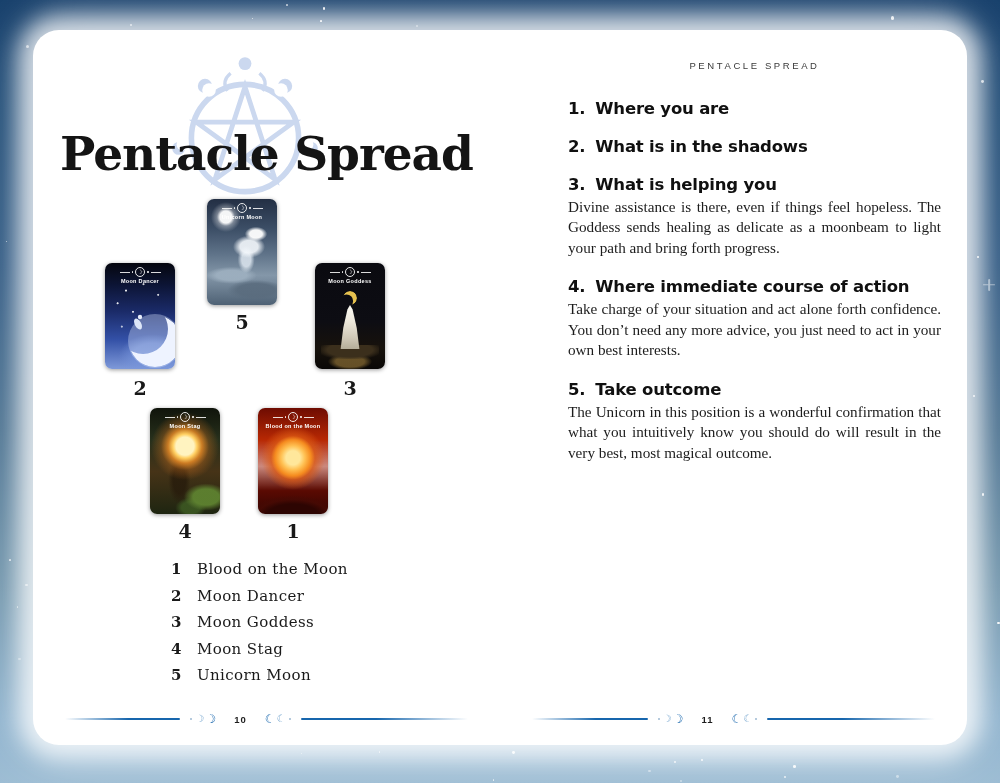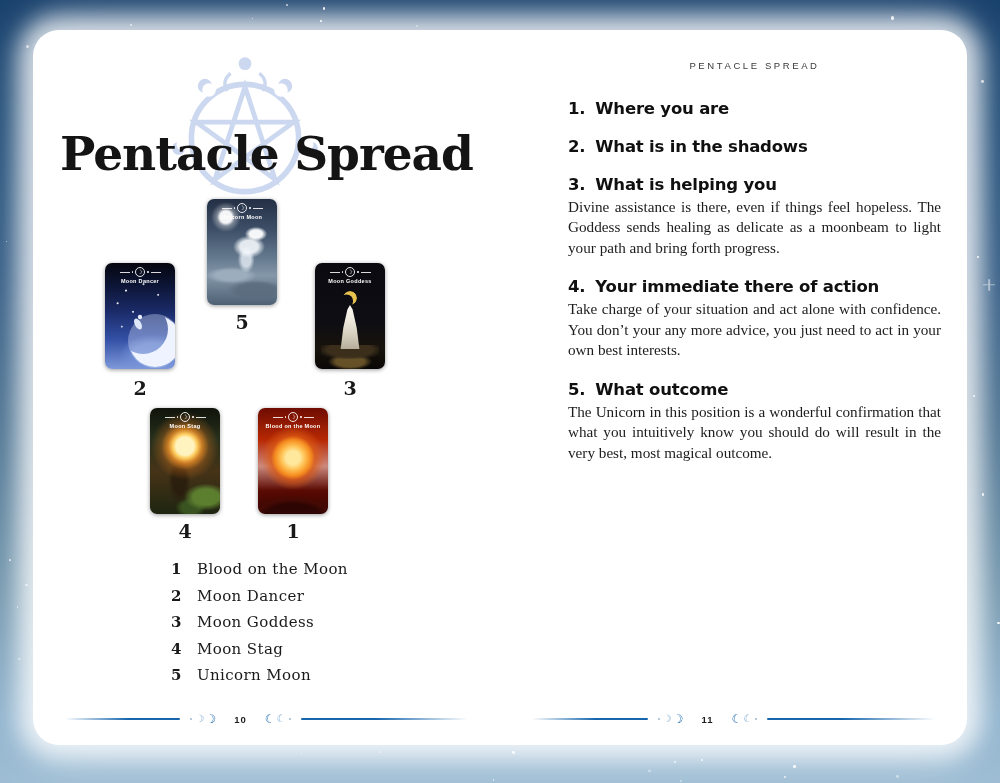--- a/index.html
+++ b/index.html
@@ -483,29 +483,29 @@
         <div class="sec-heading">
           <span class="sec-num">3.</span>
           <span>What is helping you</span>
         </div>
         <div class="sec-body">Divine assistance is there, even if things feel hopeless. The Goddess sends healing as delicate as a moonbeam to light your path and bring forth progress.</div>
       </div>
 
       <div class="section">
         <div class="sec-heading">
           <span class="sec-num">4.</span>
-          <span>Your immediate there of action</span>
-        </div>
-        <div class="sec-body">Take charge of your situation and act alone with confidence. You don’t your any more advice, you just need to act in your own best interests.</div>
+          <span>Where immediate course of action</span>
+        </div>
+        <div class="sec-body">Take charge of your situation and act alone forth confidence. You don’t need any more advice, you just need to act in your own best interests.</div>
       </div>
 
       <div class="section">
         <div class="sec-heading">
           <span class="sec-num">5.</span>
-          <span>What outcome</span>
+          <span>Take outcome</span>
         </div>
         <div class="sec-body">The Unicorn in this position is a wonderful confirmation that what you intuitively know you should do will result in the very best, most magical outcome.</div>
       </div>
     </div>
 
     <div class="page-footer" style="bottom:18px;">
       <span class="fline l"></span>
       <span class="fmoons">
         <span class="fdot"></span>
           <span class="fm light">☽</span>

